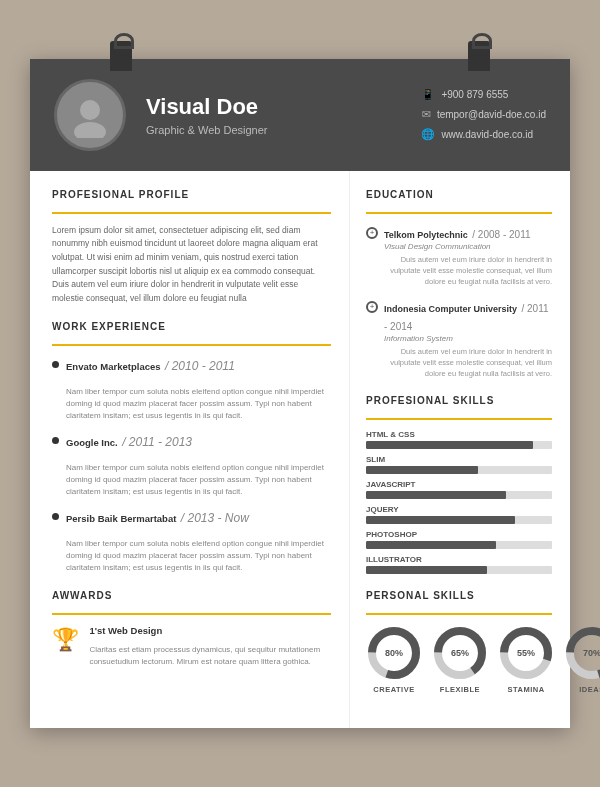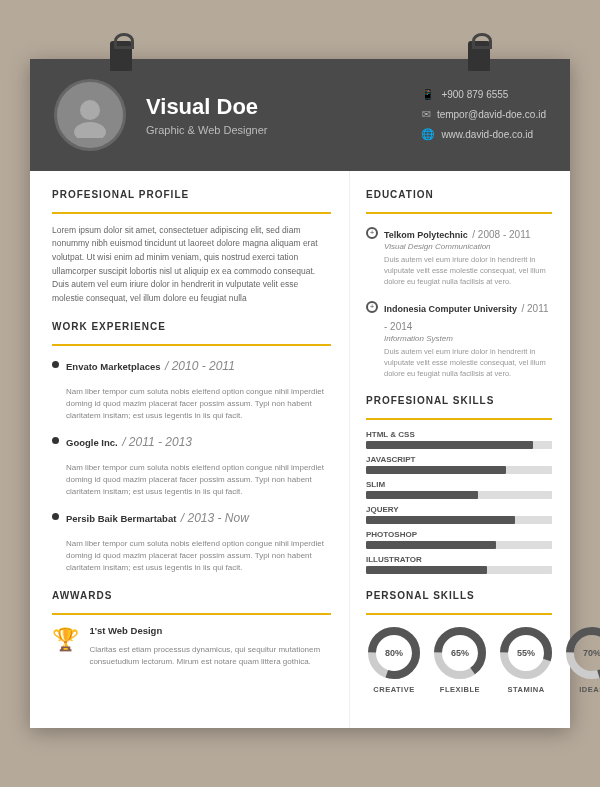--- a/index.html
+++ b/index.html
@@ -213,20 +213,21 @@
     .edu-major {
       font-size: 8px;
       color: #888;
       font-style: italic;
       margin-bottom: 3px;
     }
     .edu-desc {
       font-size: 7.5px;
       color: #999;
       line-height: 1.5;
+      text-align: right;
     }
 
     
     .skill-item {
       margin-bottom: 6px;
     }
     .skill-name {
       font-size: 8px;
       color: #555;
       font-weight: bold;
@@ -384,29 +385,29 @@
       <div class="section">
         <div class="section-title">PROFESIONAL SKILLS</div>
         <div id="skills-container">
             <div class="skill-item">
     <div class="skill-name">HTML &amp; CSS</div>
     <div class="skill-bar-bg">
       <div class="skill-bar-fill" style="width:90%"></div>
     </div>
   </div>
             <div class="skill-item">
+    <div class="skill-name">SLIM</div>
+    <div class="skill-bar-bg">
+      <div class="skill-bar-fill" style="width:60%"></div>
+    </div>
+  </div>
+            <div class="skill-item">
     <div class="skill-name">JAVASCRIPT</div>
     <div class="skill-bar-bg">
       <div class="skill-bar-fill" style="width:75%"></div>
-    </div>
-  </div>
-            <div class="skill-item">
-    <div class="skill-name">SLIM</div>
-    <div class="skill-bar-bg">
-      <div class="skill-bar-fill" style="width:60%"></div>
     </div>
   </div>
             <div class="skill-item">
     <div class="skill-name">JQUERY</div>
     <div class="skill-bar-bg">
       <div class="skill-bar-fill" style="width:80%"></div>
     </div>
   </div>
             <div class="skill-item">
     <div class="skill-name">PHOTOSHOP</div>

